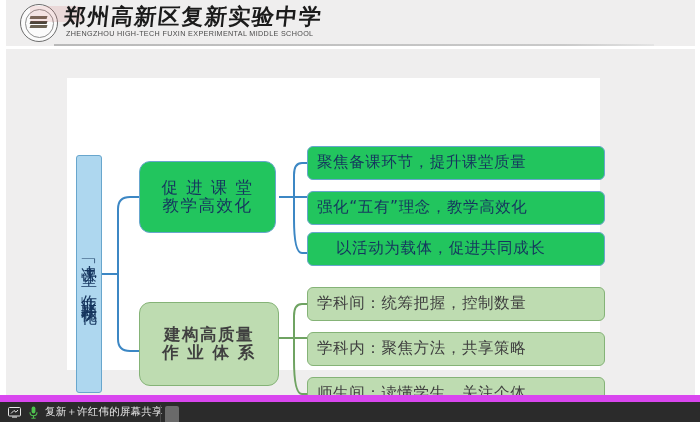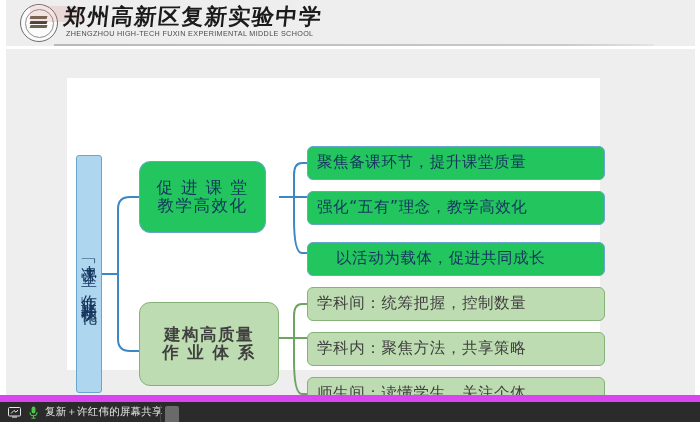--- a/index.html
+++ b/index.html
@@ -109,38 +109,38 @@
     background: #aed7ef; border: 1px solid #68a6cd; border-radius: 3px;
     writing-mode: vertical-rl;
     text-orientation: upright;
     font-size: 16px; letter-spacing: 2.5px;
     font-weight: 500;
     padding-top: 4px;
   }
 
   
   .node-mid1 {
-    left: 133px; top: 112px; width: 127px; height: 72px;
+    left: 133px; top: 112px; width: 137px; height: 72px;
     border-radius: 11px; font-size: 16.5px; font-weight: 500; letter-spacing: 1.5px;
   }
   .node-mid2 {
     left: 133px; top: 253px; width: 140px; height: 84px;
     border-radius: 11px; font-size: 16.5px; font-weight: 700; letter-spacing: 1.5px;
   }
 
   
   .leaf {
     left: 301px; width: 298px; height: 34px;
     border-radius: 6px;
     font-size: 15.5px; font-weight: 500; letter-spacing: .6px;
     justify-content: flex-start; padding-left: 9px;
   }
   .leaf-b1 { top: 97px; }
   .leaf-b2 { top: 142px; }
-  .leaf-b3 { top: 193px; padding-left: 28px; }
+  .leaf-b3 { top: 183px; padding-left: 28px; }
   .leaf-g1 { top: 238px; }
   .leaf-g2 { top: 283px; }
   .leaf-g3 { top: 328px; }
 
   
   .statusbar {
     position: absolute; left: 0; bottom: 0; width: 700px; height: 27px;
     background: #2b2b2b;
     display: flex; align-items: center;
     border-top: 7px solid #d946ef;

